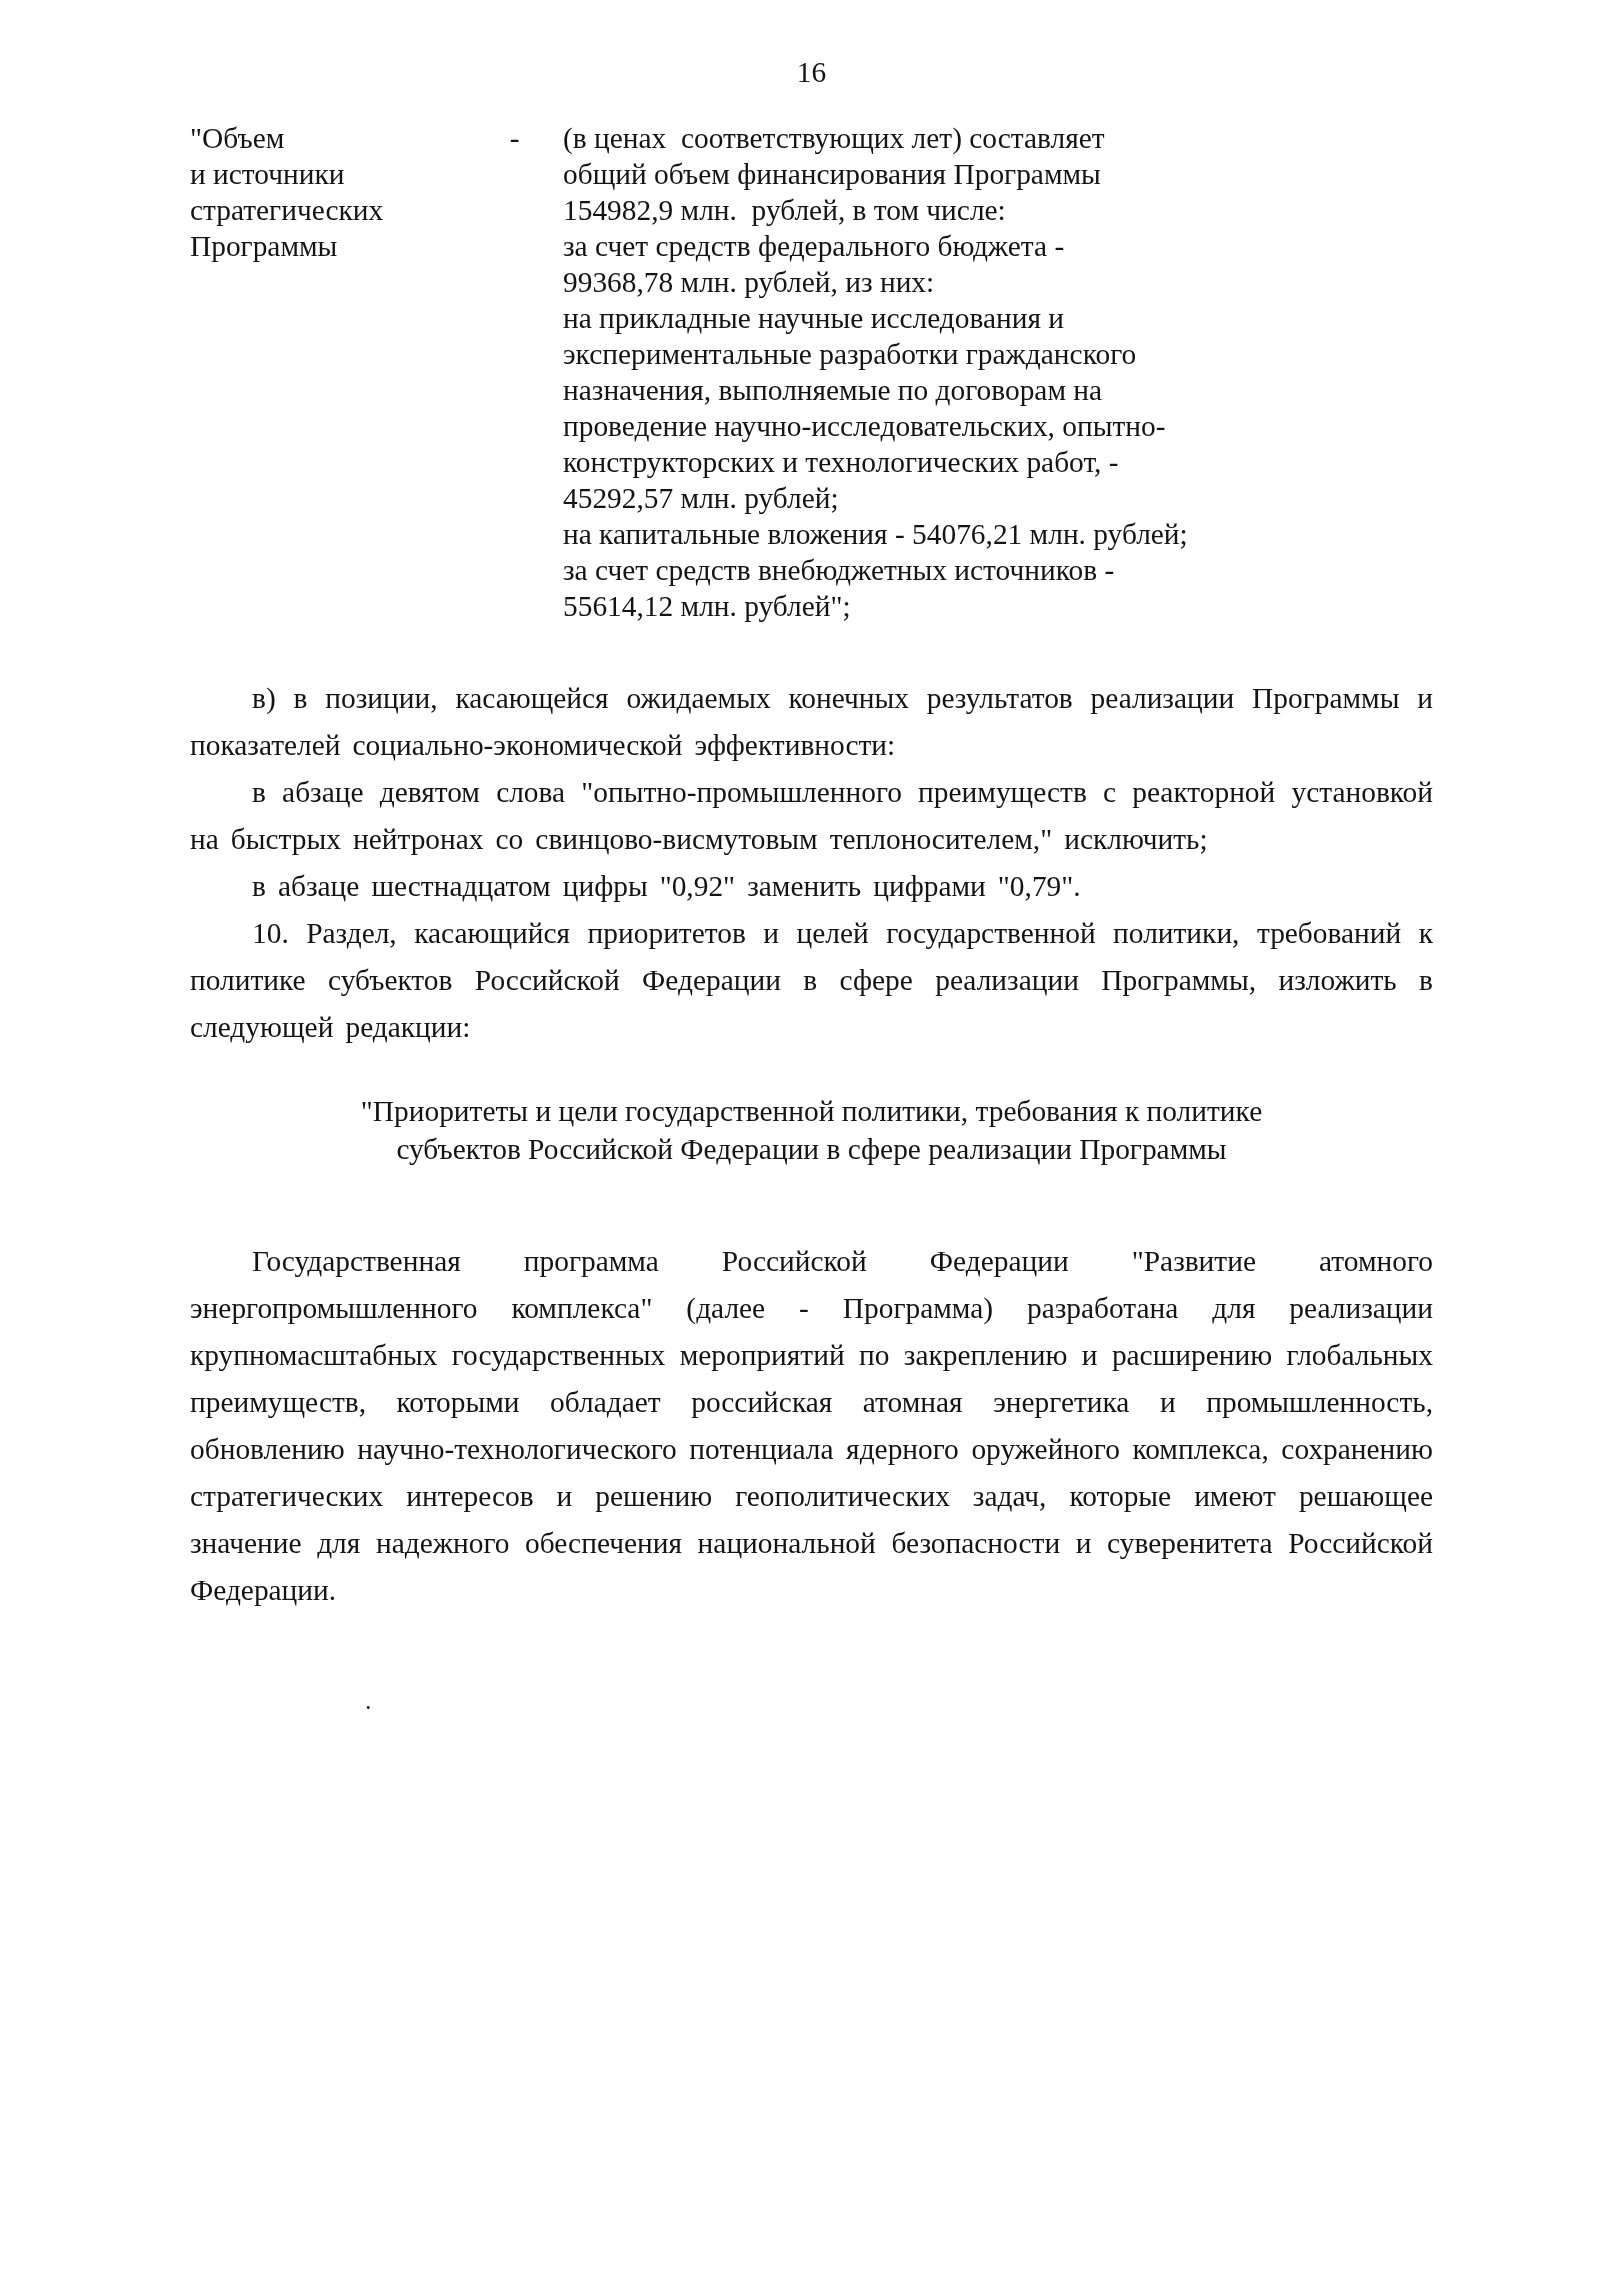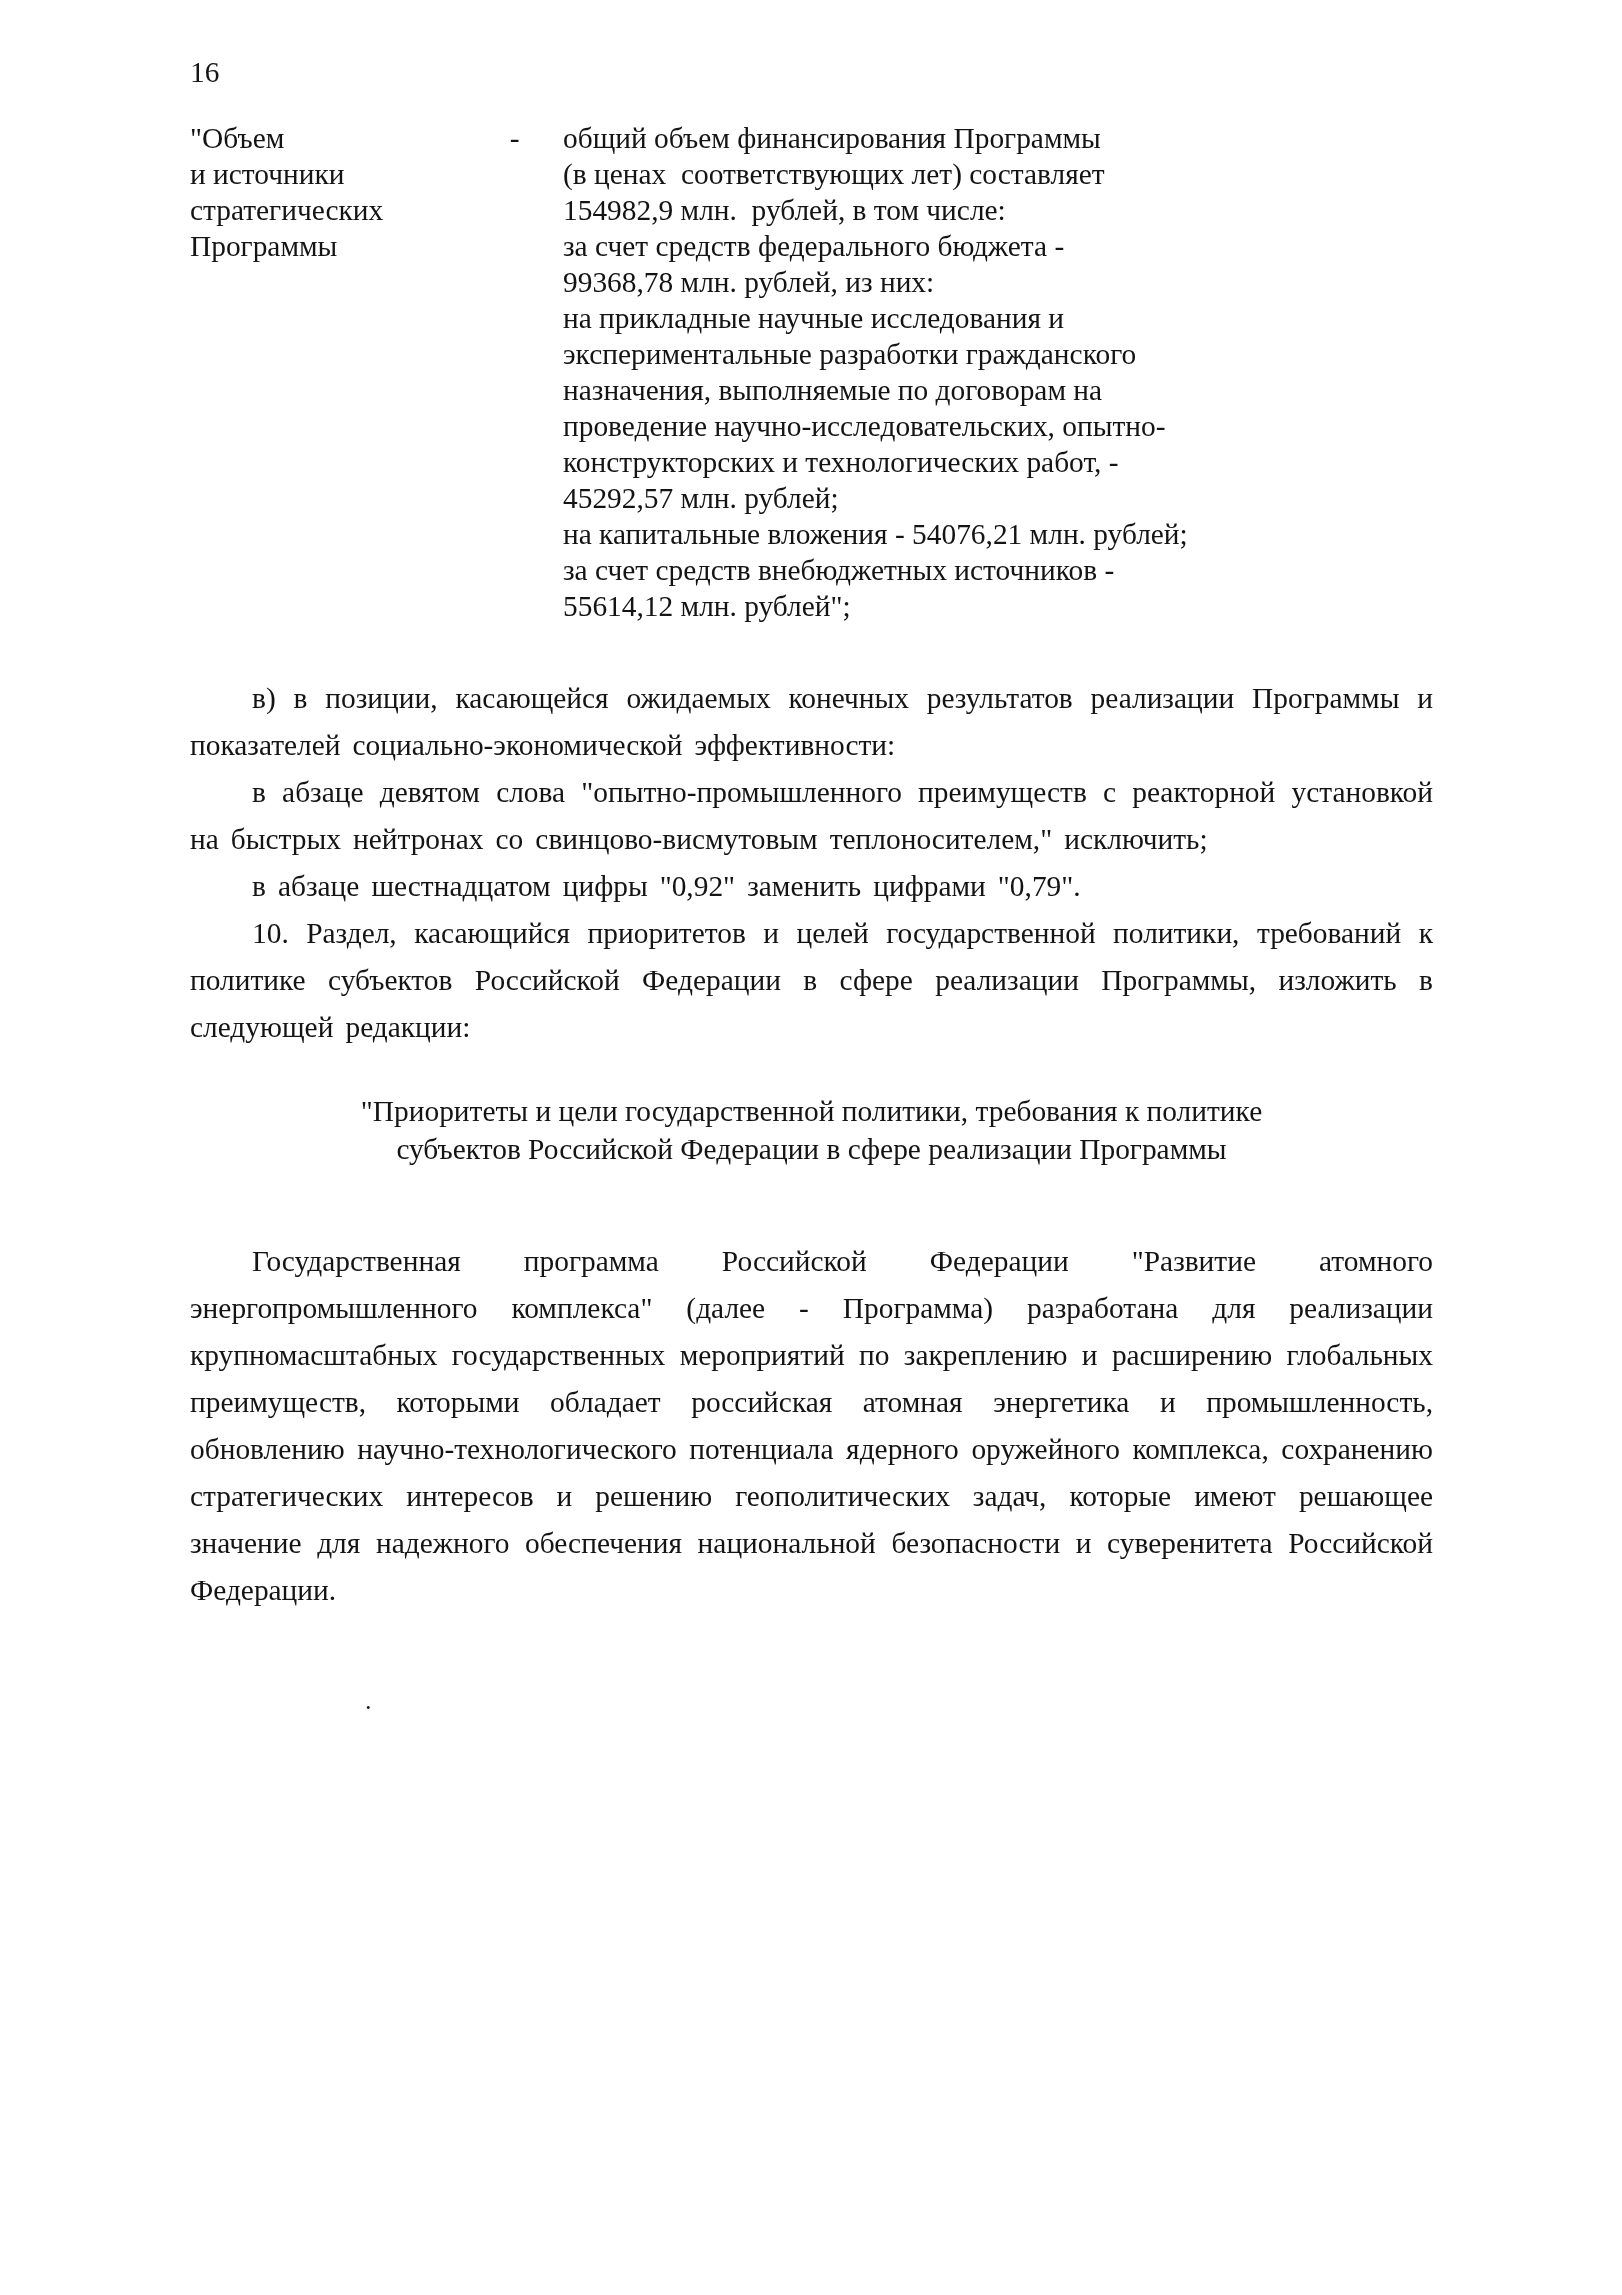--- a/index.html
+++ b/index.html
@@ -13,20 +13,21 @@
     height: 2295px;
     background: #ffffff;
     color: #141414;
     font-family: "Liberation Serif", "DejaVu Serif", serif;
     font-size: 29.4px;
     box-sizing: border-box;
     padding: 56px 189px 0 190px;
     overflow: hidden;
   }
   .page-number {
+    text-align: center;
     margin-bottom: 31px;
     line-height: 33px;
   }
   
   .def-block {
     display: grid;
     grid-template-columns: 308px 65px 1fr;
     align-items: start;
     line-height: 36px;
   }
@@ -73,22 +74,22 @@
 
   <div class="def-block">
     <div class="term-col">
       <div class="term-line">"Объем</div>
       <div class="term-line">и источники</div>
       <div class="term-line">стратегических</div>
       <div class="term-line">Программы</div>
     </div>
     <div class="dash-col">-</div>
     <div class="def-col">
+      <div class="def-line">(в ценах  соответствующих лет) составляет</div>
       <div class="def-line">общий объем финансирования Программы</div>
-      <div class="def-line">(в ценах  соответствующих лет) составляет</div>
       <div class="def-line">154982,9 млн.  рублей, в том числе:</div>
       <div class="def-line">за счет средств федерального бюджета -</div>
       <div class="def-line">99368,78 млн. рублей, из них:</div>
       <div class="def-line">на прикладные научные исследования и</div>
       <div class="def-line">экспериментальные разработки гражданского</div>
       <div class="def-line">назначения, выполняемые по договорам на</div>
       <div class="def-line">проведение научно-исследовательских, опытно-</div>
       <div class="def-line">конструкторских и технологических работ, -</div>
       <div class="def-line">45292,57 млн. рублей;</div>
       <div class="def-line">на капитальные вложения - 54076,21 млн. рублей;</div>

